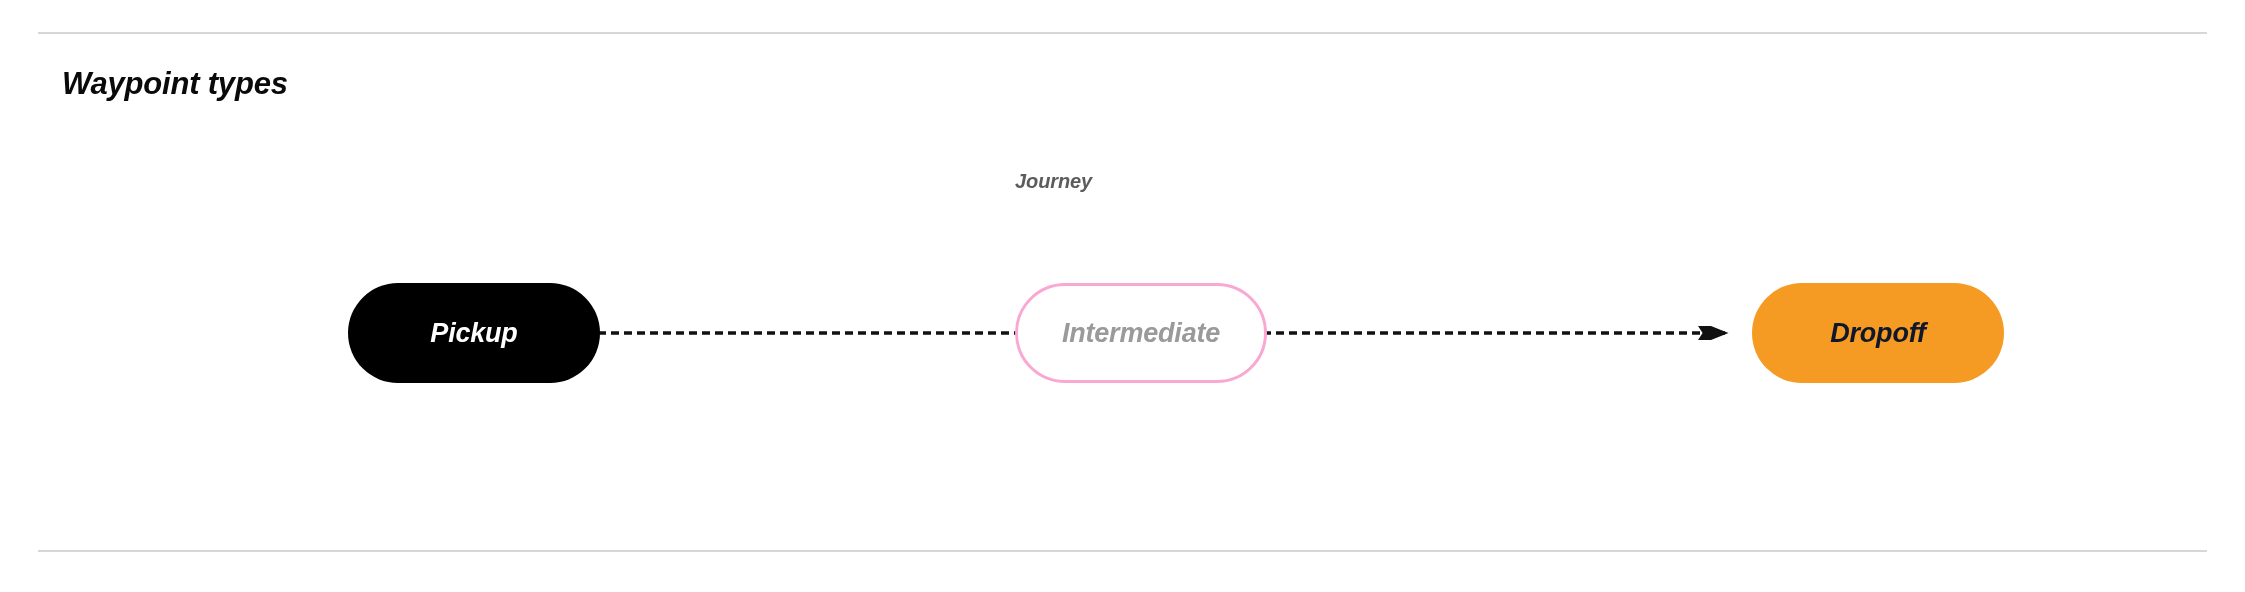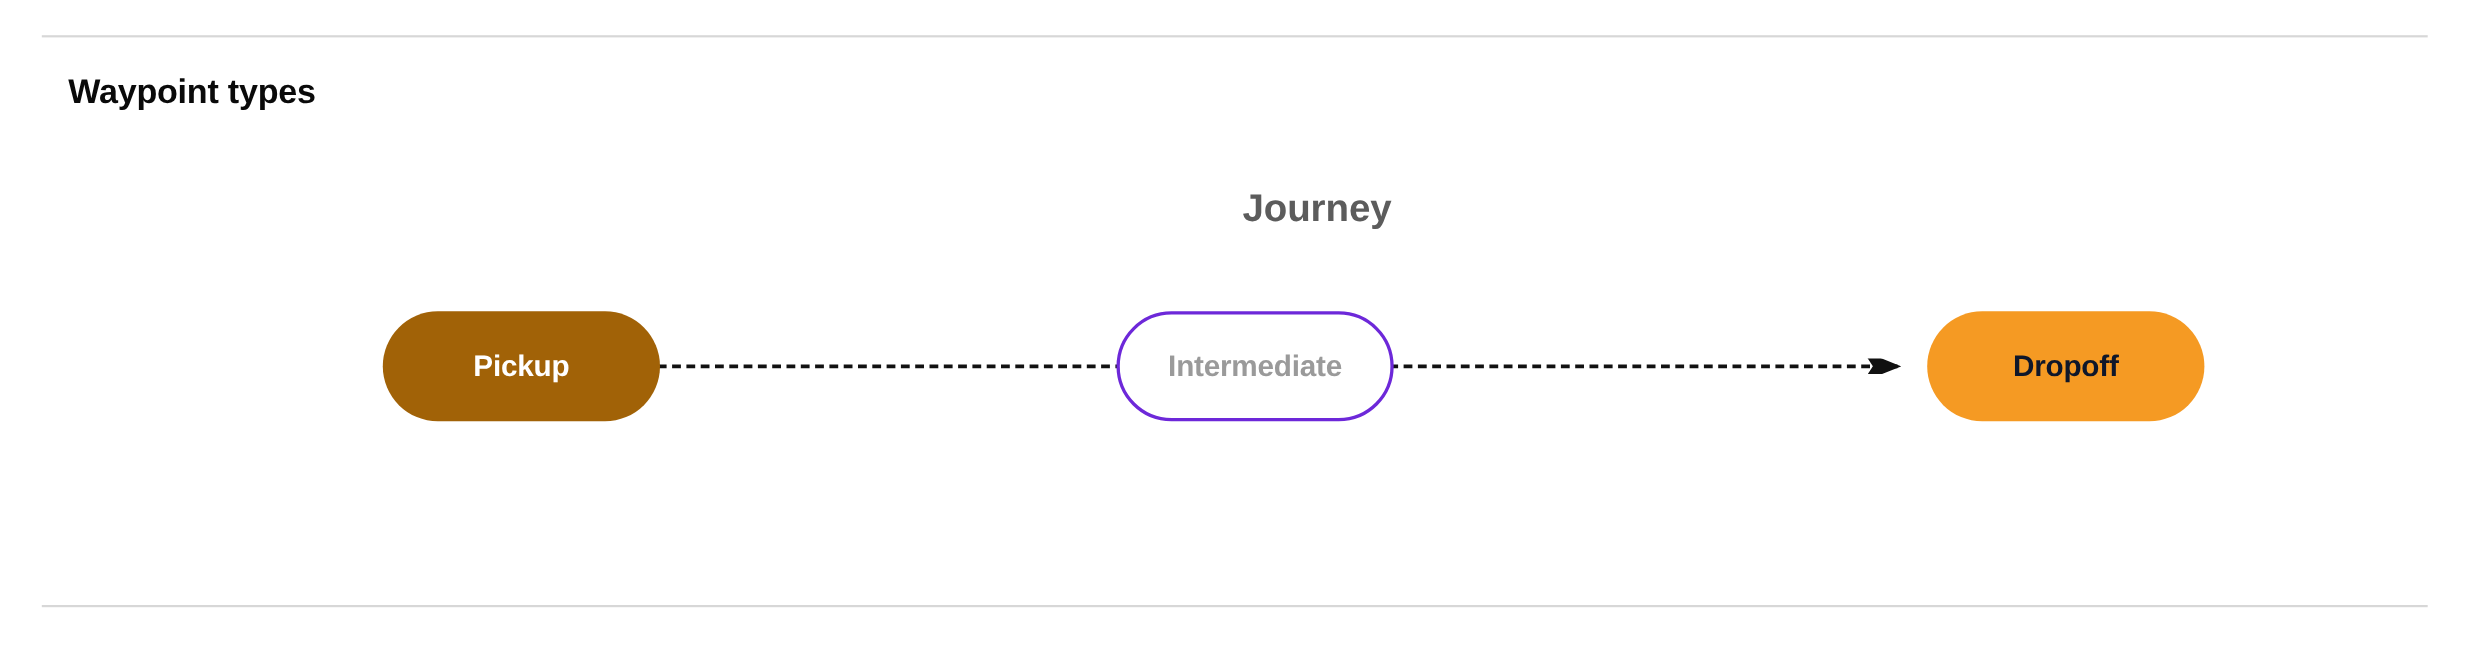--- a/index.html
+++ b/index.html
@@ -15,20 +15,21 @@
     font-family: "Liberation Sans", sans-serif;
     -webkit-font-smoothing: antialiased;
   }
 
   .section {
     position: absolute;
     left: 0;
     top: 0;
     width: 1776px;
     height: 592px;
+    font-style: italic;
   }
 
   .divider {
     position: absolute;
     left: 38px;
     width: 2169px;
     height: 2px;
     background: #d7d7d7;
   }
   .divider-top    { top: 32px; }
@@ -52,22 +53,22 @@
     top: 0;
     width: 2245px;
     height: 592px;
   }
 
   .journey-label {
     position: absolute;
     left: 1015px;
     top: 170px;
     width: 250px;
-    text-align: right;
-    font-size: 35px;
+    text-align: left;
+    font-size: 20px;
     font-weight: bold;
     color: #5c5c5c;
     letter-spacing: -0.1px;
     white-space: nowrap;
   }
 
   .node {
     position: absolute;
     top: 283px;
     width: 252px;
@@ -78,28 +79,28 @@
     align-items: center;
     justify-content: center;
     font-size: 27px;
     font-weight: bold;
     letter-spacing: -0.2px;
     white-space: nowrap;
   }
 
   .node-pickup {
     left: 348px;
-    background: #a16207;
+    background: #000000;
     color: #ffffff;
   }
 
   .node-intermediate {
     left: 1015px;
     background: #ffffff;
-    border: 3px solid #6d28d9;
+    border: 3px solid #f9a8d4;
     color: #9a9a9a;
   }
 
   .node-dropoff {
     left: 1752px;
     background: #f59a23;
     color: #0f172a;
   }
 
   .connector {

